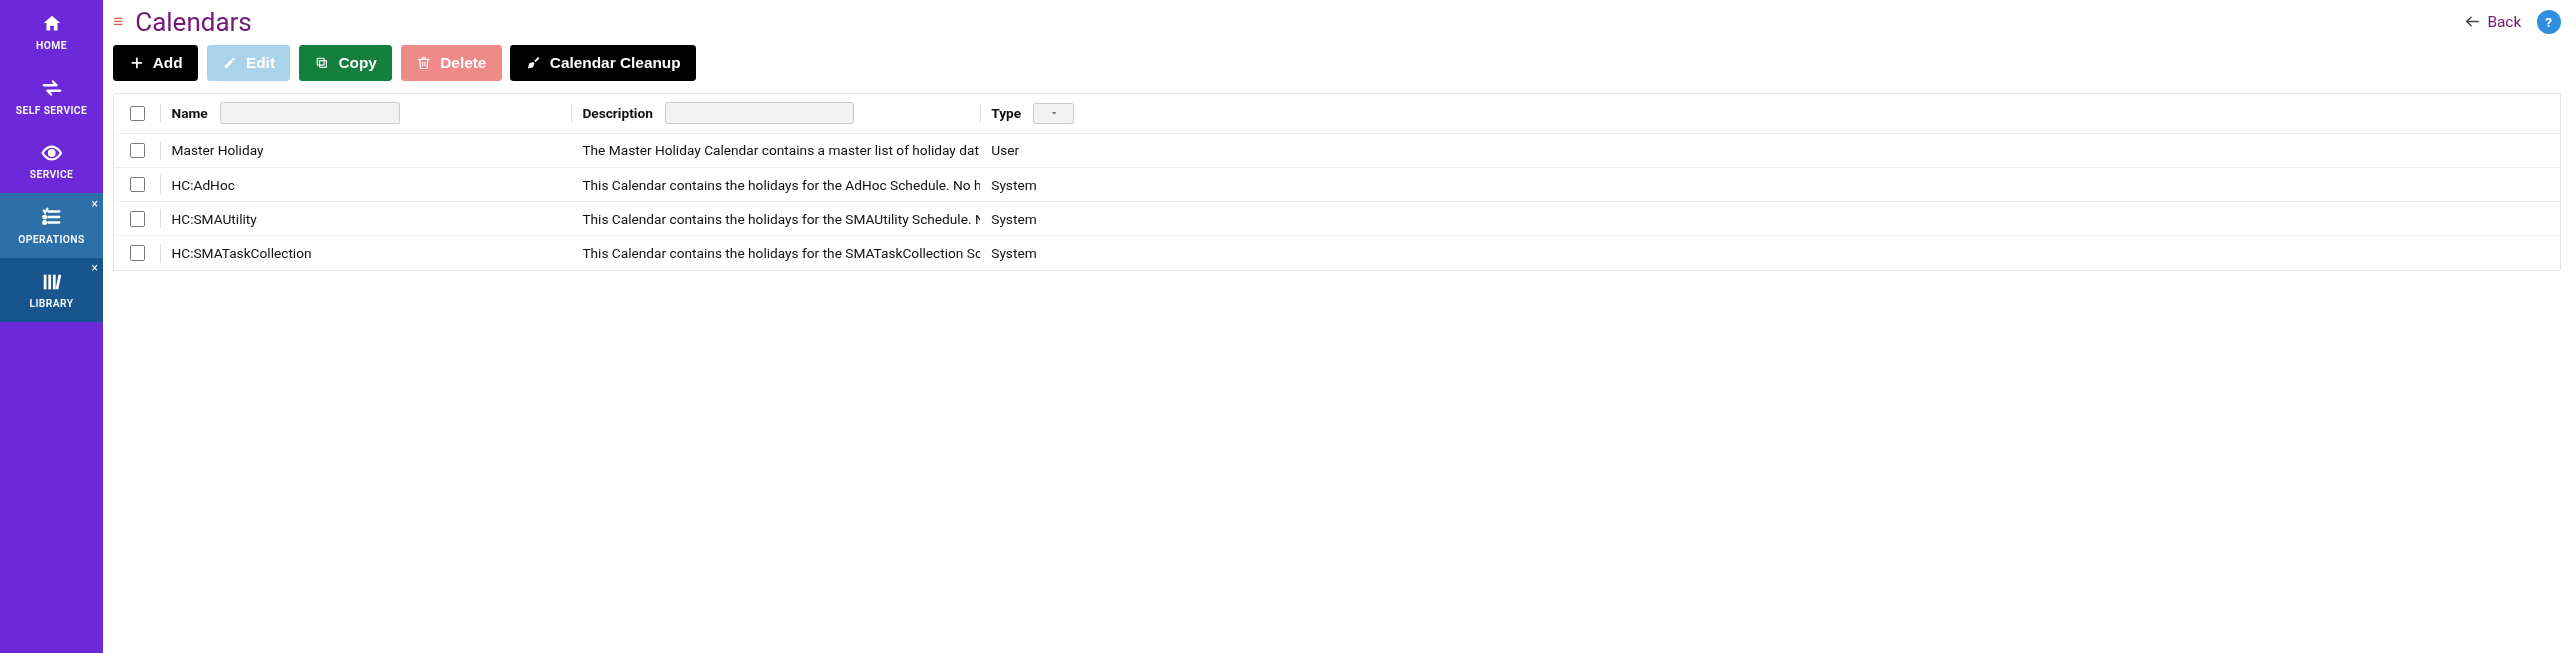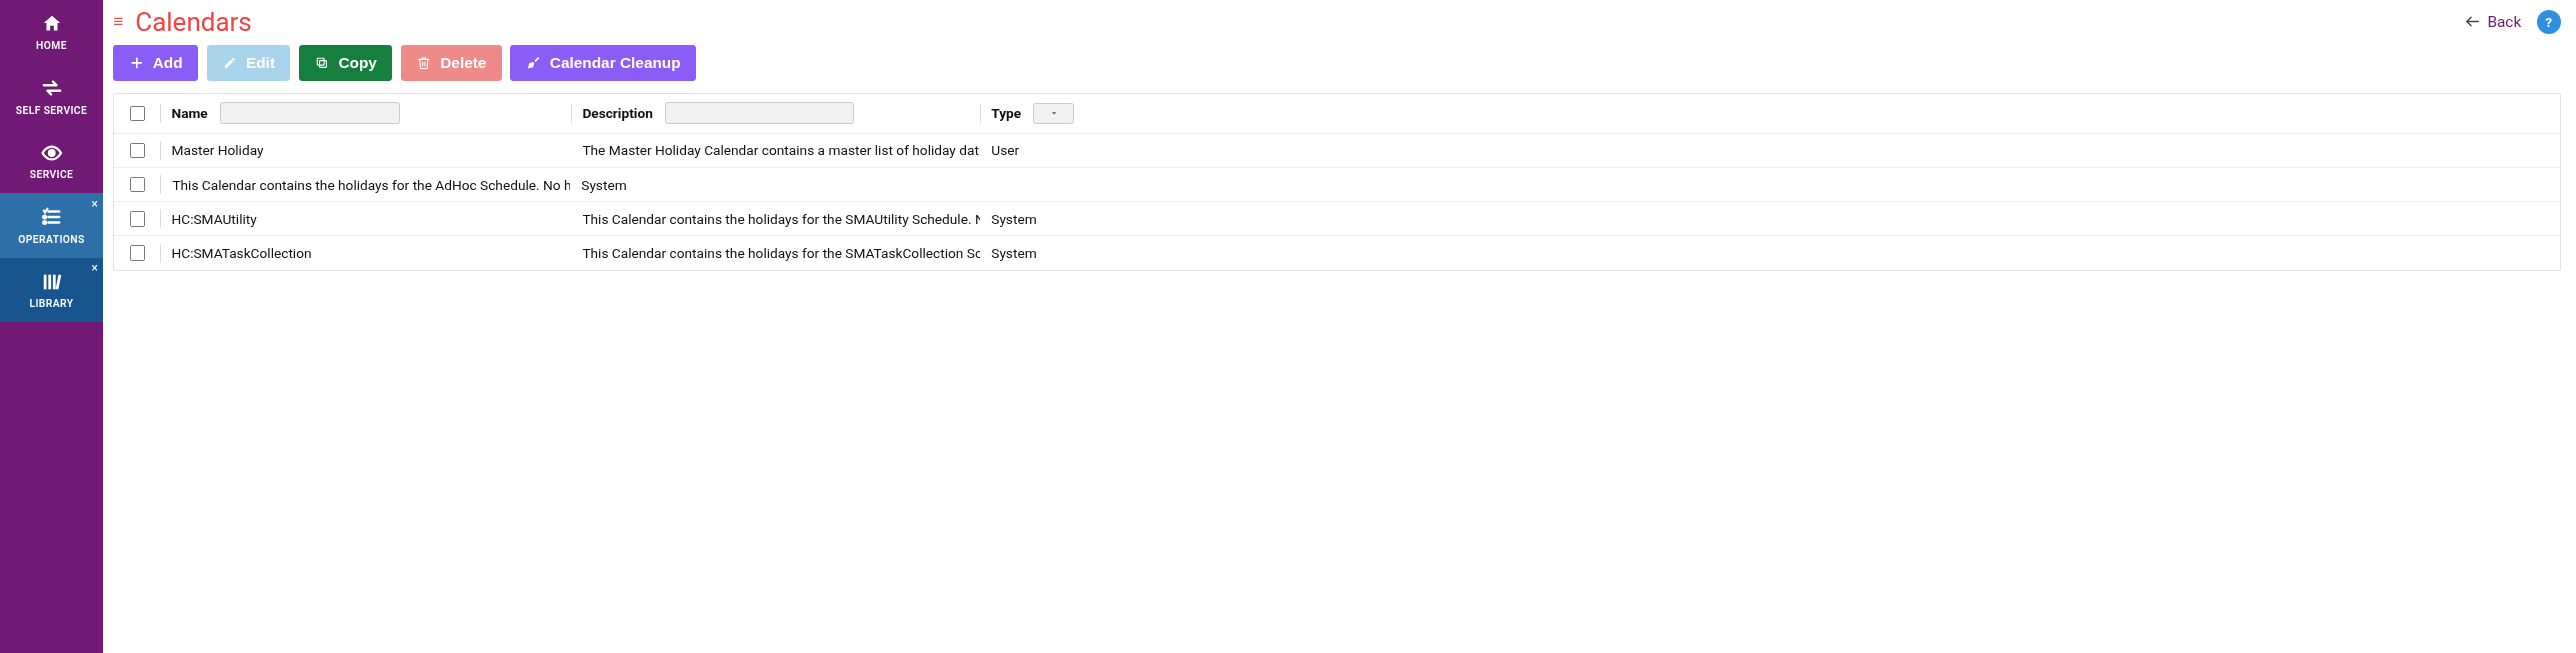--- a/index.html
+++ b/index.html
@@ -1,21 +1,21 @@
 <!DOCTYPE html>
 <html><head>
 <meta charset="utf-8">
 <style>
   * { box-sizing: border-box; margin: 0; padding: 0; }
   html, body { height: 100%; font-family: -apple-system, "Segoe UI", Roboto, Helvetica, Arial, sans-serif; font-size: 13.7px; color: #111; }
   body { display: flex; }
 
   .sidebar {
     width: 103px;
-    background: #701a75;
+    background: #6d28d9;
     display: flex;
     flex-direction: column;
     flex-shrink: 0;
   }
   .sidebar-item {
     display: flex;
     flex-direction: column;
     align-items: center;
     justify-content: center;
     padding: 12px 3.4px;
@@ -32,36 +32,36 @@
   .close-x {
     position: absolute; top: 3.4px; right: 5.1px; font-size: 12px; color: #fff; cursor: pointer;
   }
 
   .main {
     flex: 1; display: flex; flex-direction: column; padding: 6.9px 15.4px 15.4px 10.3px;
   }
   .titlebar { display: flex; align-items: center; justify-content: space-between; }
   .title-left { display: flex; align-items: center; gap: 12px; }
   .hamburger { color: #d9534f; font-size: 17px; line-height: 1; font-weight: 700; cursor: pointer; }
-  .page-title { font-size: 26px; font-weight: 400; color: #ef4444; }
+  .page-title { font-size: 26px; font-weight: 400; color: #701a75; }
   .title-right { display: flex; align-items: center; gap: 15.4px; }
   .back-link { display: inline-flex; align-items: center; gap: 6.9px; color: #701a75; cursor: pointer; font-size: 15.4px; }
   .help-badge {
     width: 24px; height: 24px; border-radius: 50%; background: #2f8fe0; color: #fff;
     display:flex; align-items:center; justify-content:center; font-weight:700; cursor:pointer;
   }
 
   .toolbar { display: flex; gap: 8.6px; margin-top: 8.6px; }
   .btn {
     display: inline-flex; align-items: center; gap: 8.6px;
     padding: 8.6px 15.4px; border-radius: 3.4px; color: #fff; font-size: 15.4px; font-weight: 600;
     border: none; cursor: pointer;
   }
   .btn .icon { width: 15.4px; height: 15.4px; display:flex; align-items:center; justify-content:center; }
-  .btn-green  { background: #8b5cf6; }
+  .btn-green  { background: #000000; }
   .btn-green-light { background: #15803d; }
   .btn-blue-light  { background: #a9d3eb; }
   .btn-red-light   { background: #ee8a88; }
 
   .grid {
     margin-top: 12px; border: 0.9px solid #e2e2e2; border-radius: 1.7px;
   }
   .grid-row { display: flex; align-items: center; border-bottom: 0.9px solid #eee; }
   .grid-row:last-child { border-bottom: none; }
   .grid-header .cell { font-weight: 700; }
@@ -261,20 +261,23 @@
           <span class="col-divider" style="visibility:hidden"></span>
           <div class="cell col-type">
             <span>User</span>
           </div>
         </div>
         <div class="grid-row">
           <div class="cell col-check">
             <span class="chk"></span>
           </div>
           <span class="col-divider"></span>
+          <div class="cell col-name">
+            <span>HC:AdHoc</span>
+          </div>
           <span class="col-divider" style="visibility:hidden"></span>
           <div class="cell col-desc">
             <span>This Calendar contains the holidays for the AdHoc Schedule. No h…</span>
           </div>
           <span class="col-divider" style="visibility:hidden"></span>
           <div class="cell col-type">
             <span>System</span>
           </div>
         </div>
         <div class="grid-row">

